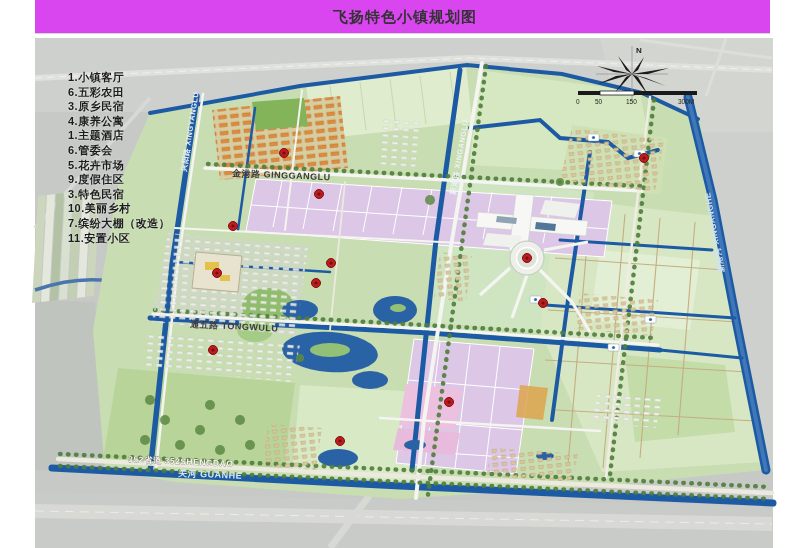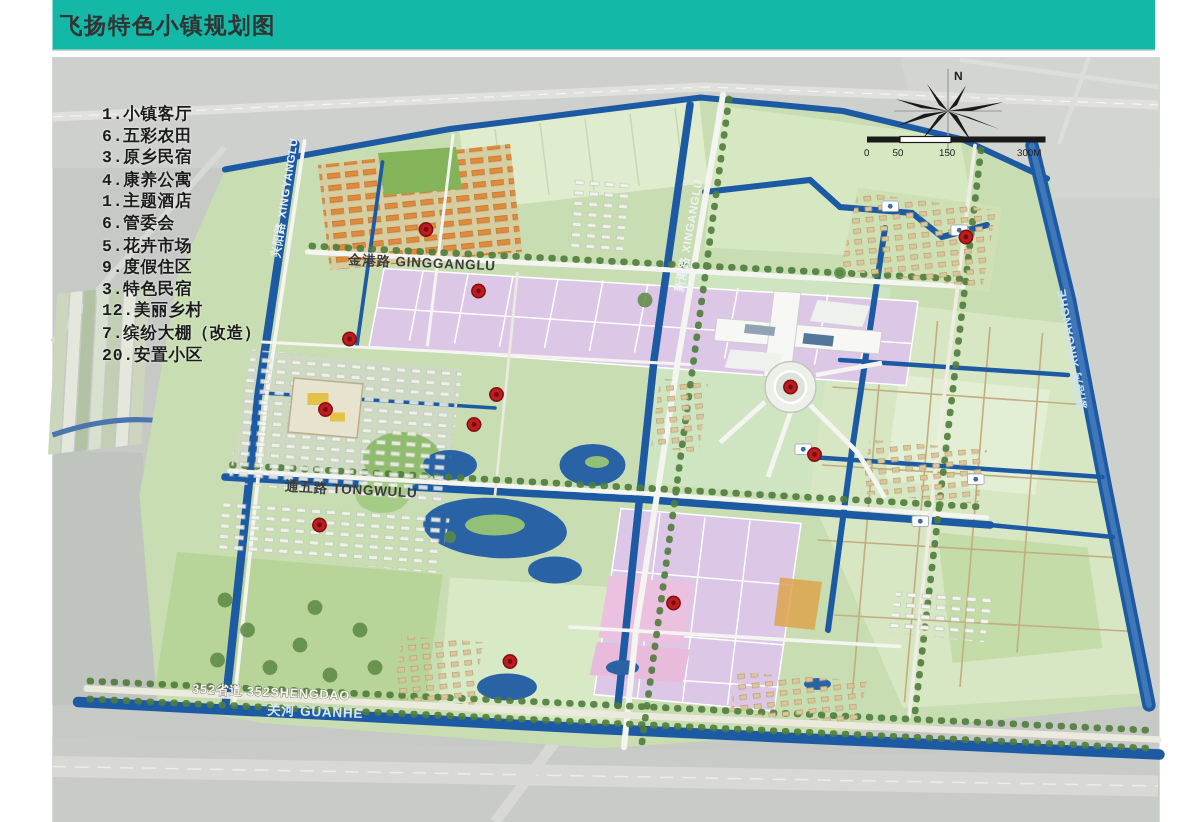--- a/index.html
+++ b/index.html
@@ -1,47 +1,47 @@
 <!DOCTYPE html>
 <html><head>
 <meta charset="utf-8">
 <style>
   html,body{margin:0;padding:0;background:#fff;}
   body{width:800px;height:548px;overflow:hidden;position:relative;
        font-family:"Liberation Sans","DejaVu Sans",sans-serif;}
   .title-wrap{position:absolute;left:35px;top:0;width:735px;height:33px;
-       border-bottom:1px solid #d6d6d6;background:#14b8a6;z-index:5;}
+       border-bottom:1px solid #d6d6d6;background:#d946ef;z-index:5;text-align:center;}
   .title-wrap h1{margin:0;padding:8px 0 0 5px;font-size:15px;font-weight:600;
        color:#333;letter-spacing:1px;}
   .map-svg{position:absolute;left:0;top:38px;}
   #legend{position:absolute;left:68px;top:70px;z-index:6;list-style:none;
-       margin:0;padding:0;font-family:Liberation Mono, monospace;}
+       margin:0;padding:0;}
   #legend li{font-size:11px;font-weight:700;color:#1c1c1c;line-height:14.6px;
        letter-spacing:.5px;text-shadow:0 0 2px rgba(255,255,255,.75);}
 </style>
 </head>
 <body>
 
 <div class="title-wrap">
   <h1>飞扬特色小镇规划图</h1>
 </div>
 
 <ul id="legend">
     <li>1.小镇客厅</li>
     <li>6.五彩农田</li>
     <li>3.原乡民宿</li>
     <li>4.康养公寓</li>
     <li>1.主题酒店</li>
     <li>6.管委会</li>
     <li>5.花卉市场</li>
     <li>9.度假住区</li>
     <li>3.特色民宿</li>
-    <li>12.美丽乡村</li>
+    <li>10.美丽乡村</li>
     <li>7.缤纷大棚（改造）</li>
-    <li>20.安置小区</li>
+    <li>11.安置小区</li>
   </ul>
 
 <svg class="map-svg" width="800" height="510" viewBox="0 38 800 510">
   <defs>
     <pattern id="pBeige" width="9" height="7" patternUnits="userSpaceOnUse" patternTransform="rotate(-6)">
       <rect x="1" y="1.5" width="4.5" height="3" fill="#dcc69b" stroke="#a9915f" stroke-width="0.35"></rect>
     </pattern>
     <pattern id="pWhite" width="10" height="7" patternUnits="userSpaceOnUse" patternTransform="rotate(4)">
       <rect x="1" y="2" width="6" height="2.8" fill="#f4f4f0" stroke="#b0b7a7" stroke-width="0.35"></rect>
     </pattern>

